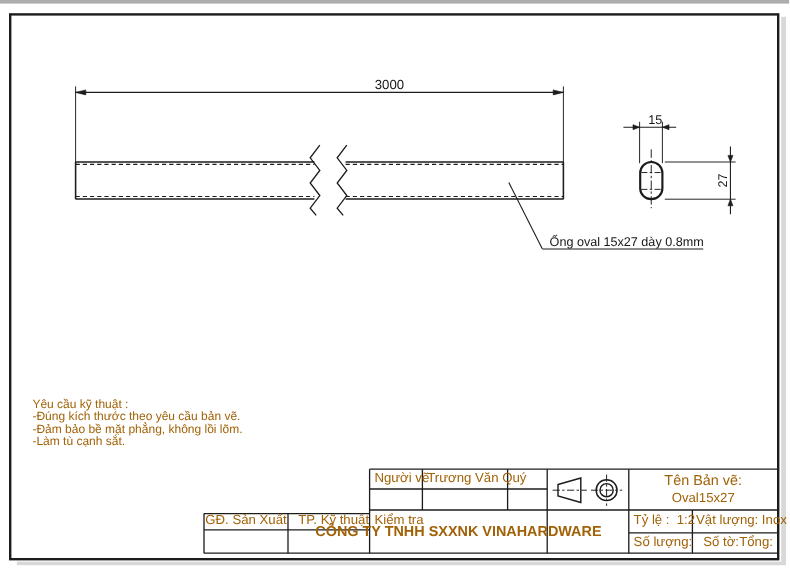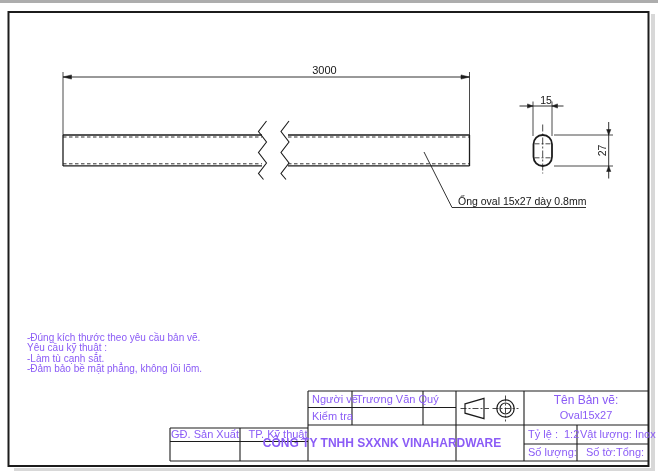--- a/index.html
+++ b/index.html
@@ -1,20 +1,20 @@
 <!DOCTYPE html>
 <html><head>
 <meta charset="utf-8">
 <style>
   html,body{margin:0;padding:0;background:#fff;}
   #canvas{
     position:relative;width:658px;height:474px;overflow:hidden;
     background:#ffffff;
     font-family:"Liberation Sans", sans-serif;
-    color:#8b5cf6;
+    color:#a16207;
   }
   .shadow-top{position:absolute;left:0;top:0;width:658px;height:3px;background:#adadad;}
   .shadow-right{position:absolute;left:651px;top:14px;width:4px;height:456px;background:#d8d8d8;}
   .shadow-bottom{position:absolute;left:14px;top:468px;width:641px;height:3px;background:#d8d8d8;}
   svg{position:absolute;left:0;top:0;}
   svg line, svg polyline, svg rect, svg circle, svg polygon{stroke:#1c1c1c;}
   svg text{font-family:"Liberation Sans", sans-serif;fill:#161616;}
   .txt{position:absolute;display:flex;align-items:center;white-space:pre;}
   .center{justify-content:center;text-align:center;}
   .f85{font-size:11px;line-height:9px;}
@@ -121,29 +121,29 @@
       <polygon points="465,403.8 484,398.3 484,418.7 465,413.2" stroke-width="1.2"></polygon>
       <line x1="460.5" y1="408.5" x2="489" y2="408.5" stroke-width="0.8" stroke-dasharray="6 2 2 2"></line>
       <circle cx="505.5" cy="408.5" r="8.7" stroke-width="1.2"></circle>
       <circle cx="505.5" cy="408.5" r="5.5" stroke-width="1.2"></circle>
       <line x1="492.5" y1="408.5" x2="518.5" y2="408.5" stroke-width="0.8" stroke-dasharray="6 2 2 2"></line>
       <line x1="505.5" y1="395.5" x2="505.5" y2="421.5" stroke-width="0.8" stroke-dasharray="6 2 2 2"></line>
     </g>
   </svg>
 
   <div id="tech">
+    <div>Yêu cầu kỹ thuật :</div>
     <div>-Đúng kích thước theo yêu cầu bản vẽ.</div>
-    <div>Yêu cầu kỹ thuật :</div>
+    <div>-Đảm bảo bề mặt phẳng, không lồi lõm.</div>
     <div>-Làm tù cạnh sắt.</div>
-    <div>-Đảm bảo bề mặt phẳng, không lồi lõm.</div>
   </div>
 
   <div class="txt f85" style="left:312px;top:391px;width:40px;height:16px;">Người vẽ</div>
   <div class="txt f85" style="left:356px;top:391px;width:66px;height:16px;">Trương Văn Quý</div>
-  <div class="txt f85" style="left:312px;top:407px;width:40px;height:18px;">Kiểm tra</div>
+  <div class="txt f85" style="left:312px;top:425px;width:40px;height:18px;">Kiểm tra</div>
 
   <div class="txt center f105" style="left:524px;top:392px;width:124px;height:15px;">Tên Bản vẽ:</div>
   <div class="txt center f11" style="left:524px;top:407px;width:124px;height:16px;">Oval15x27</div>
 
   <div class="txt f85" style="left:528px;top:425px;width:47px;height:19px;"><span>Tỷ lệ :</span><span style="margin-left:6px;">1:2</span></div>
   <div class="txt f85" style="left:580px;top:425px;width:68px;height:19px;"><span>Vật lượng:</span><span style="margin-left:3px;">Inox 201</span></div>
 
   <div class="txt f85" style="left:528px;top:444px;width:47px;height:17px;">Số lượng:</div>
   <div class="txt f85" style="left:586px;top:444px;width:30px;height:17px;">Số tờ:</div>
   <div class="txt f85" style="left:616px;top:444px;width:32px;height:17px;">Tổng:</div>

